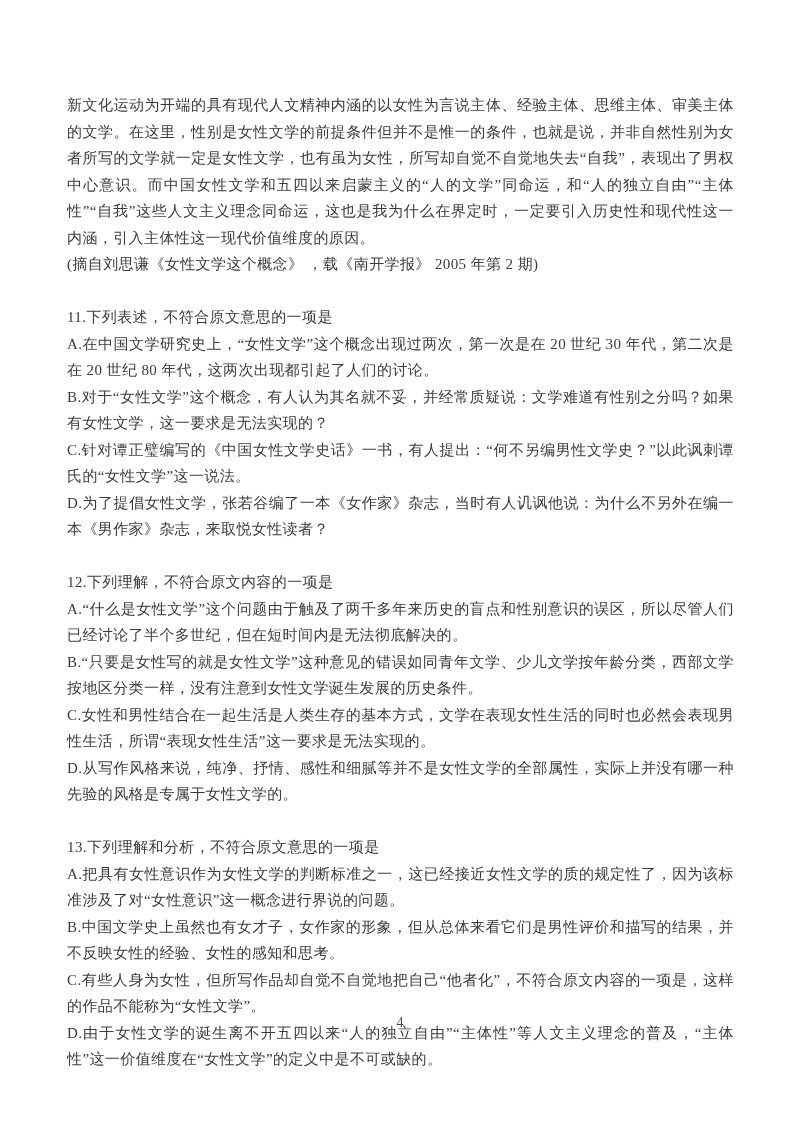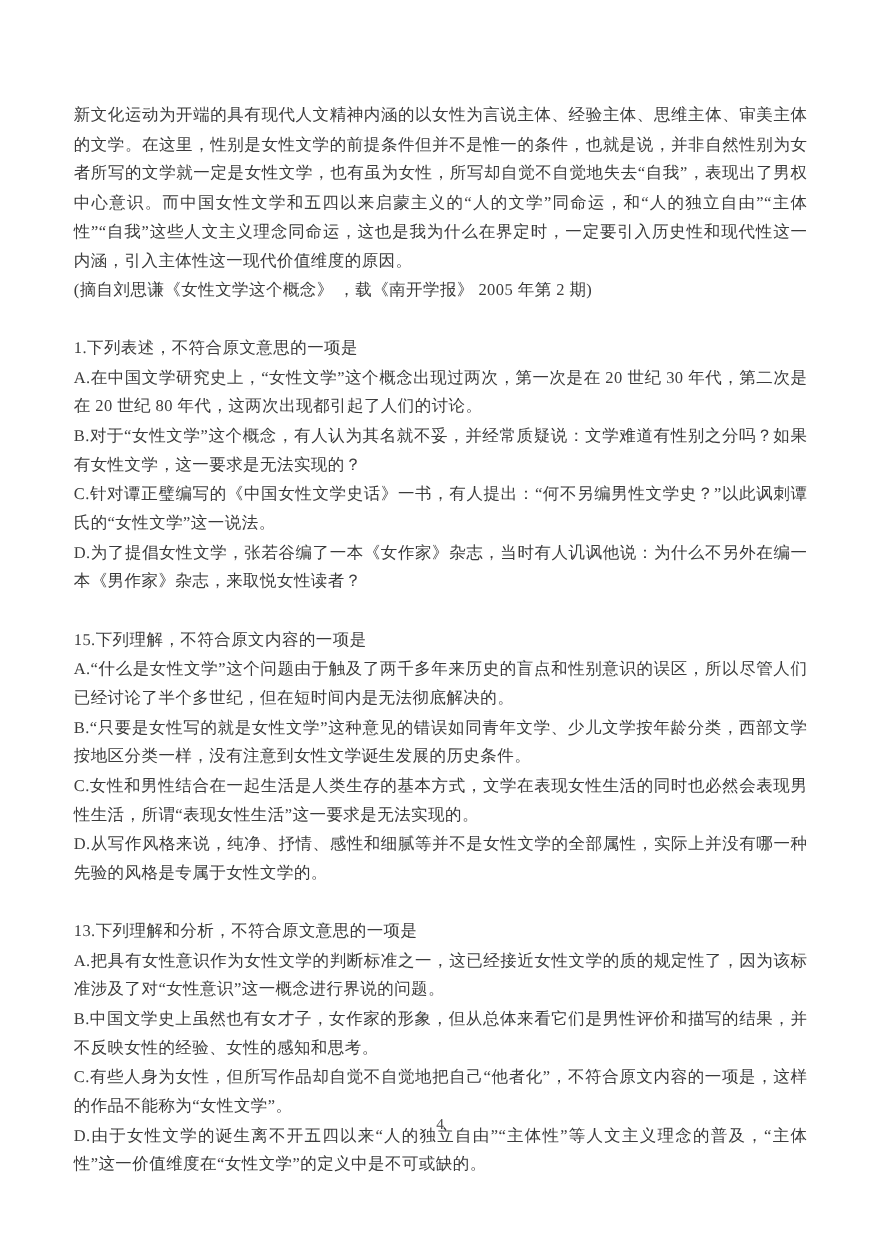--- a/index.html
+++ b/index.html
@@ -48,29 +48,29 @@
 </head>
 <body>
 
 <div class="page">
 
   <p class="para">新文化运动为开端的具有现代人文精神内涵的以女性为言说主体、经验主体、思维主体、审美主体的文学。在这里，性别是女性文学的前提条件但并不是惟一的条件，也就是说，并非自然性别为女者所写的文学就一定是女性文学，也有虽为女性，所写却自觉不自觉地失去“自我”，表现出了男权中心意识。而中国女性文学和五四以来启蒙主义的“人的文学”同命运，和“人的独立自由”“主体性”“自我”这些人文主义理念同命运，这也是我为什么在界定时，一定要引入历史性和现代性这一内涵，引入主体性这一现代价值维度的原因。</p>
 
   <p class="citation">(摘自刘思谦《女性文学这个概念》 ，载《南开学报》 2005 年第 2 期)</p>
 
   <section class="question">
-    <p>1.下列表述，不符合原文意思的一项是</p>
+    <p>11.下列表述，不符合原文意思的一项是</p>
     <p>A.在中国文学研究史上，“女性文学”这个概念出现过两次，第一次是在 20 世纪 30 年代，第二次是在 20 世纪 80 年代，这两次出现都引起了人们的讨论。</p>
     <p>B.对于“女性文学”这个概念，有人认为其名就不妥，并经常质疑说：文学难道有性别之分吗？如果有女性文学，这一要求是无法实现的？</p>
     <p>C.针对谭正璧编写的《中国女性文学史话》一书，有人提出：“何不另编男性文学史？”以此讽刺谭氏的“女性文学”这一说法。</p>
     <p>D.为了提倡女性文学，张若谷编了一本《女作家》杂志，当时有人讥讽他说：为什么不另外在编一本《男作家》杂志，来取悦女性读者？</p>
   </section>
 
   <section class="question">
-    <p>15.下列理解，不符合原文内容的一项是</p>
+    <p>12.下列理解，不符合原文内容的一项是</p>
     <p>A.“什么是女性文学”这个问题由于触及了两千多年来历史的盲点和性别意识的误区，所以尽管人们已经讨论了半个多世纪，但在短时间内是无法彻底解决的。</p>
     <p>B.“只要是女性写的就是女性文学”这种意见的错误如同青年文学、少儿文学按年龄分类，西部文学按地区分类一样，没有注意到女性文学诞生发展的历史条件。</p>
     <p>C.女性和男性结合在一起生活是人类生存的基本方式，文学在表现女性生活的同时也必然会表现男性生活，所谓“表现女性生活”这一要求是无法实现的。</p>
     <p>D.从写作风格来说，纯净、抒情、感性和细腻等并不是女性文学的全部属性，实际上并没有哪一种先验的风格是专属于女性文学的。</p>
   </section>
 
   <section class="question">
     <p>13.下列理解和分析，不符合原文意思的一项是</p>
     <p>A.把具有女性意识作为女性文学的判断标准之一，这已经接近女性文学的质的规定性了，因为该标准涉及了对“女性意识”这一概念进行界说的问题。</p>
     <p>B.中国文学史上虽然也有女才子，女作家的形象，但从总体来看它们是男性评价和描写的结果，并不反映女性的经验、女性的感知和思考。</p>

